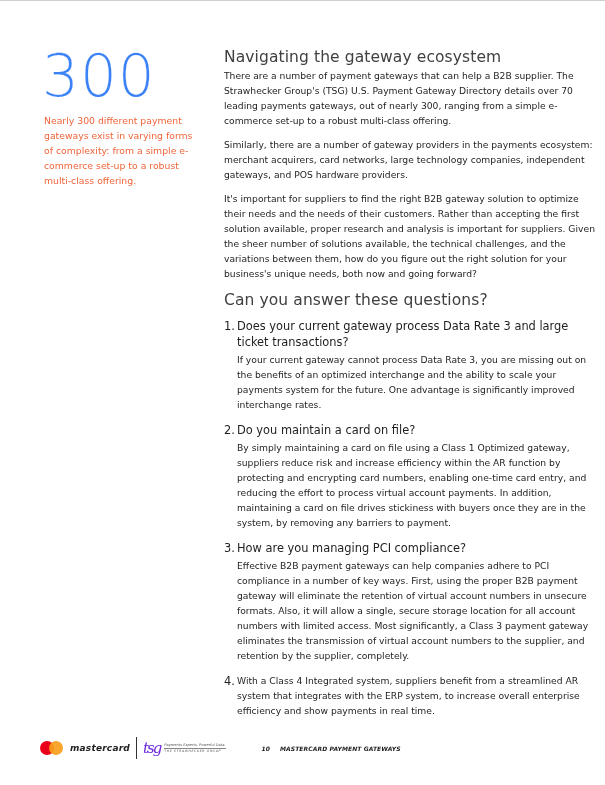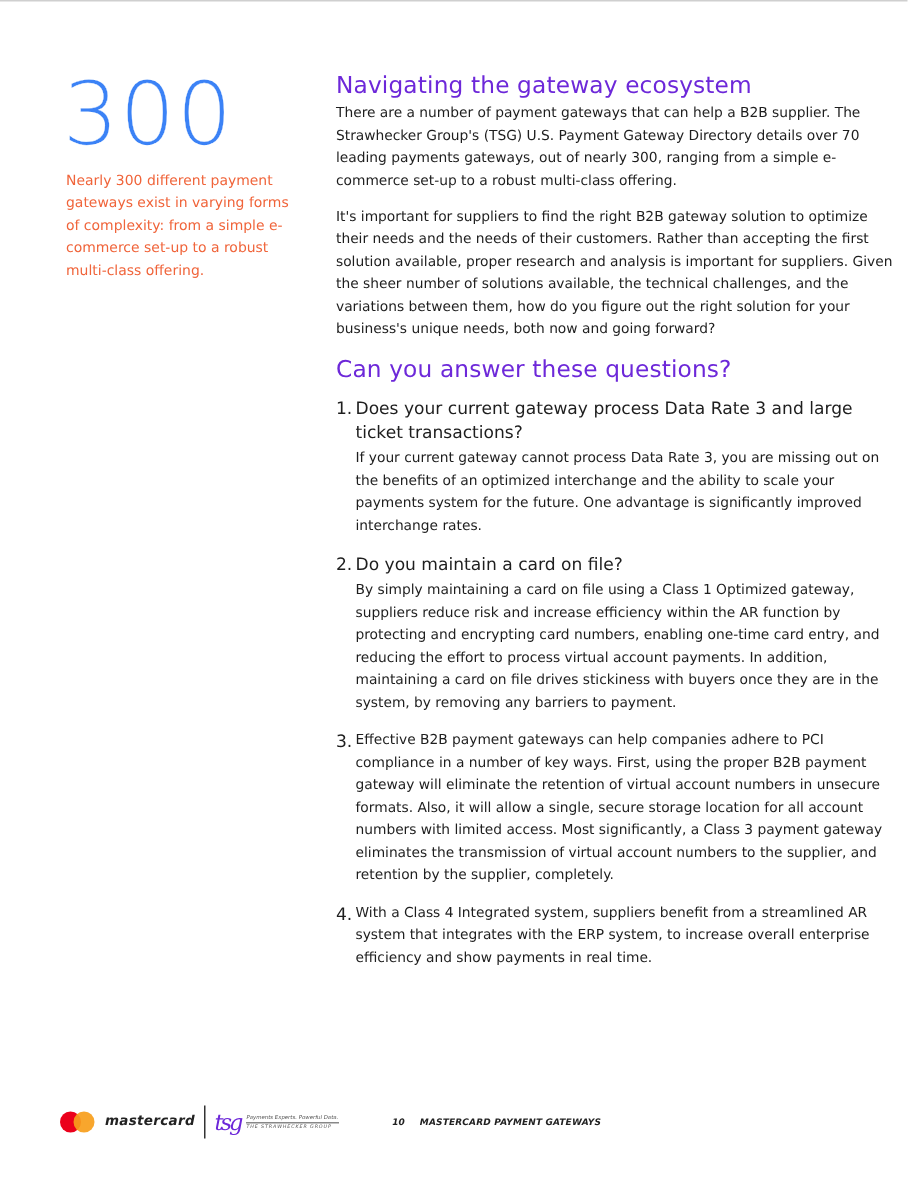--- a/index.html
+++ b/index.html
@@ -33,21 +33,21 @@
     width: 150px;
   }
   .main {
     position: absolute; left: 224px; top: 46px; width: 372px;
   }
   h2.section-title {
     margin: 0;
     font-size: 15.5px;
     line-height: 20px;
     font-weight: normal;
-    color: #6d28d9;
+    color: #404040;
     letter-spacing: 0.1px;
   }
   p.body {
     margin: 1px 0 9px 0;
     font-size: 9.2px;
     line-height: 15px;
     color: #1e1e1e;
   }
   h2.section-title.second { margin-top: 2px; margin-bottom: 8px; }
   ol.questions { list-style: none; margin: 0; padding: 0; }
@@ -84,37 +84,39 @@
 <body>
 
 <div class="sidebar">
   <div class="big-stat">300</div>
   <p class="stat-caption">Nearly 300 different payment gateways exist in varying forms of complexity: from a simple e-commerce set-up to a robust multi-class offering.</p>
 </div>
 
 <div class="main">
   <h2 class="section-title">Navigating the gateway ecosystem</h2>
   <p class="body">There are a number of payment gateways that can help a B2B supplier. The Strawhecker Group's (TSG) U.S. Payment Gateway Directory details over 70 leading payments gateways, out of nearly 300, ranging from a simple e-commerce set-up to a robust multi-class offering.</p>
+  <p class="body">Similarly, there are a number of gateway providers in the payments ecosystem: merchant acquirers, card networks, large technology companies, independent gateways, and POS hardware providers.</p>
   <p class="body">It's important for suppliers to find the right B2B gateway solution to optimize their needs and the needs of their customers. Rather than accepting the first solution available, proper research and analysis is important for suppliers. Given the sheer number of solutions available, the technical challenges, and the variations between them, how do you figure out the right solution for your business's unique needs, both now and going forward?</p>
 
   <h2 class="section-title second">Can you answer these questions?</h2>
 
   <ol class="questions">
     <li>
       <span class="q-num">1.</span>
       <p class="q-text">Does your current gateway process Data Rate 3 and large ticket transactions?</p>
       <p class="q-answer">If your current gateway cannot process Data Rate 3, you are missing out on the benefits of an optimized interchange and the ability to scale your payments system for the future. One advantage is significantly improved interchange rates.</p>
     </li>
     <li>
       <span class="q-num">2.</span>
       <p class="q-text">Do you maintain a card on file?</p>
       <p class="q-answer">By simply maintaining a card on file using a Class 1 Optimized gateway, suppliers reduce risk and increase efficiency within the AR function by protecting and encrypting card numbers, enabling one-time card entry, and reducing the effort to process virtual account payments. In addition, maintaining a card on file drives stickiness with buyers once they are in the system, by removing any barriers to payment.</p>
     </li>
     <li>
       <span class="q-num">3.</span>
+      <p class="q-text">How are you managing PCI compliance?</p>
       <p class="q-answer">Effective B2B payment gateways can help companies adhere to PCI compliance in a number of key ways. First, using the proper B2B payment gateway will eliminate the retention of virtual account numbers in unsecure formats. Also, it will allow a single, secure storage location for all account numbers with limited access. Most significantly, a Class 3 payment gateway eliminates the transmission of virtual account numbers to the supplier, and retention by the supplier, completely.</p>
     </li>
     <li>
       <span class="q-num">4.</span>
       <p class="q-answer">With a Class 4 Integrated system, suppliers benefit from a streamlined AR system that integrates with the ERP system, to increase overall enterprise efficiency and show payments in real time.</p>
     </li>
   </ol>
 </div>
 
 <div class="footer">

